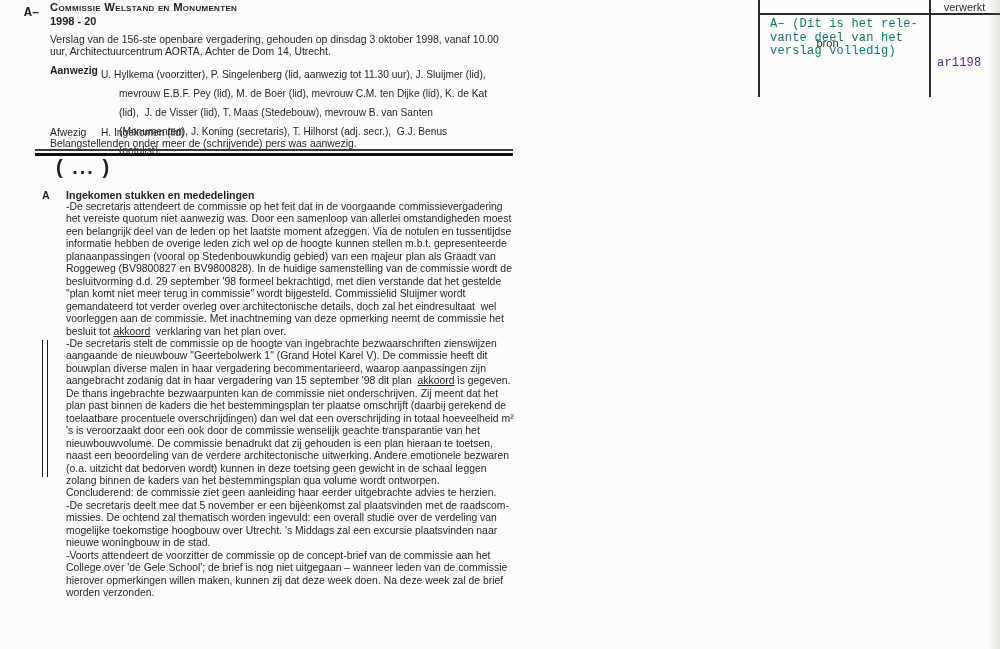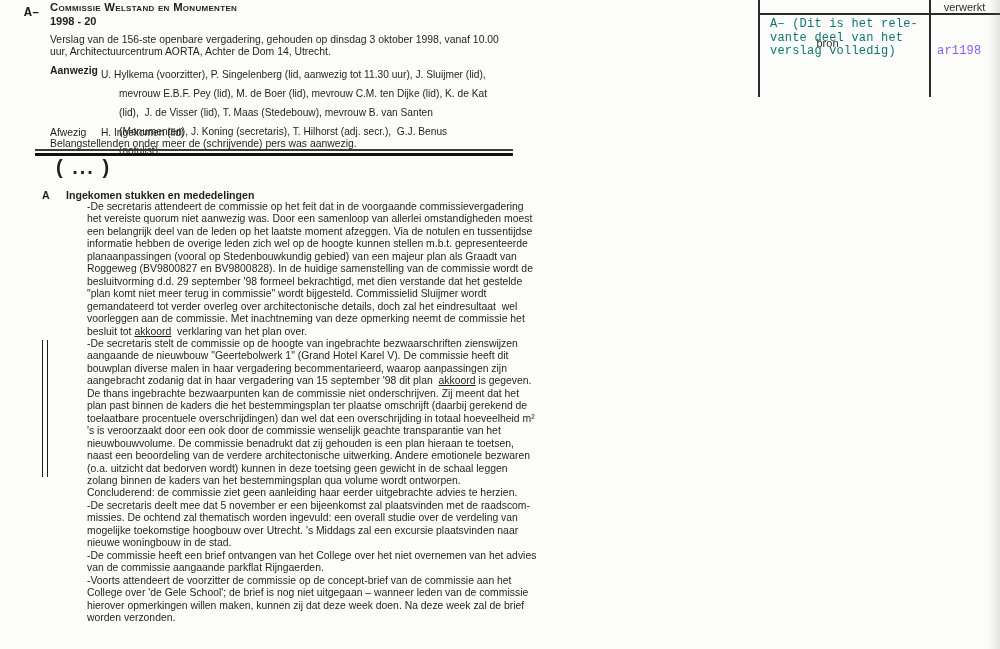--- a/index.html
+++ b/index.html
@@ -28,35 +28,35 @@
   .att-row-3{left:50px;top:138px;font-size:10.4px;width:470px;}
   .att-row-3 b{font-weight:400;}
 
   .rule-thin{left:35px;top:149px;width:478px;height:1.5px;background:#3a3a3a;}
   .rule-thick{left:35px;top:153px;width:478px;height:3.2px;background:#101010;}
 
   .omission{left:56px;top:156px;font-size:20px;font-weight:700;letter-spacing:2px;}
 
   .section-letter{left:42px;top:189px;font-size:10.6px;font-weight:700;}
   .section-heading{left:66px;top:189px;font-size:10.6px;font-weight:700;}
-  .body-text{left:66px;top:201px;font-size:10.4px;line-height:12.45px;margin-left:21px;}
+  .body-text{left:66px;top:201px;font-size:10.4px;line-height:12.45px;}
   .body-text .para{white-space:pre;}
 
   .margin-mark{
     left:42px;top:340px;width:3.5px;height:137px;
     border-left:1.8px solid #1d1d1d;border-right:1.8px solid #1d1d1d;
   }
 
   .tbl-vline-left{left:758px;top:0;width:1.8px;height:97px;background:#2b2b2b;}
   .tbl-vline-mid{left:929px;top:0;width:1.8px;height:97px;background:#2b2b2b;}
   .tbl-hline{left:758px;top:13px;width:242px;height:1.8px;background:#2b2b2b;}
   .tbl-head-bron{left:758px;top:1px;width:139px;text-align:center;font-size:11px;color:#2e2e2e;margin-top:36px;}
   .tbl-head-verwerkt{left:929px;top:1px;width:71px;text-align:center;font-size:11px;color:#2e2e2e;}
   .tbl-bron-note{left:770px;top:18px;font-size:12px;line-height:13.6px;letter-spacing:.2px;color:#0f766e;}
-  .tbl-verwerkt-code{left:937px;top:44px;font-size:12px;letter-spacing:.2px;color:#8b5cf6;}
+  .tbl-verwerkt-code{left:937px;top:56px;font-size:12px;letter-spacing:.2px;color:#4c1d95;}
 
   .scan-edge{
     right:0;top:0;width:12px;height:649px;pointer-events:none;
     background:linear-gradient(to right,rgba(120,120,110,0),rgba(120,120,110,.18));
   }
 </style>
 </head>
 <body>
 
 <div class="abs margin-code mono">A–</div>
@@ -106,22 +106,20 @@
 's is veroorzaakt door een ook door de commissie wenselijk geachte transparantie van het
 nieuwbouwvolume. De commissie benadrukt dat zij gehouden is een plan hieraan te toetsen,
 naast een beoordeling van de verdere architectonische uitwerking. Andere emotionele bezwaren
 (o.a. uitzicht dat bedorven wordt) kunnen in deze toetsing geen gewicht in de schaal leggen
 zolang binnen de kaders van het bestemmingsplan qua volume wordt ontworpen.
 Concluderend: de commissie ziet geen aanleiding haar eerder uitgebrachte advies te herzien.</span></div>
     <div class="para"><span>-De secretaris deelt mee dat 5 november er een bijeenkomst zal plaatsvinden met de raadscom-
 missies. De ochtend zal thematisch worden ingevuld: een overall studie over de verdeling van
 mogelijke toekomstige hoogbouw over Utrecht. 's Middags zal een excursie plaatsvinden naar
 nieuwe woningbouw in de stad.</span></div>
-    <div class="para"><span>-De commissie heeft een brief ontvangen van het College over het niet overnemen van het advies
-van de commissie aangaande parkflat Rijngaerden.</span></div>
     <div class="para"><span>-Voorts attendeert de voorzitter de commissie op de concept-brief van de commissie aan het
 College over 'de Gele School'; de brief is nog niet uitgegaan – wanneer leden van de commissie
 hierover opmerkingen willen maken, kunnen zij dat deze week doen. Na deze week zal de brief
 worden verzonden.</span></div>
   </div>
 
 <div class="abs margin-mark"></div>
 
 <div class="abs tbl-vline-left"></div>
 <div class="abs tbl-vline-mid"></div>

